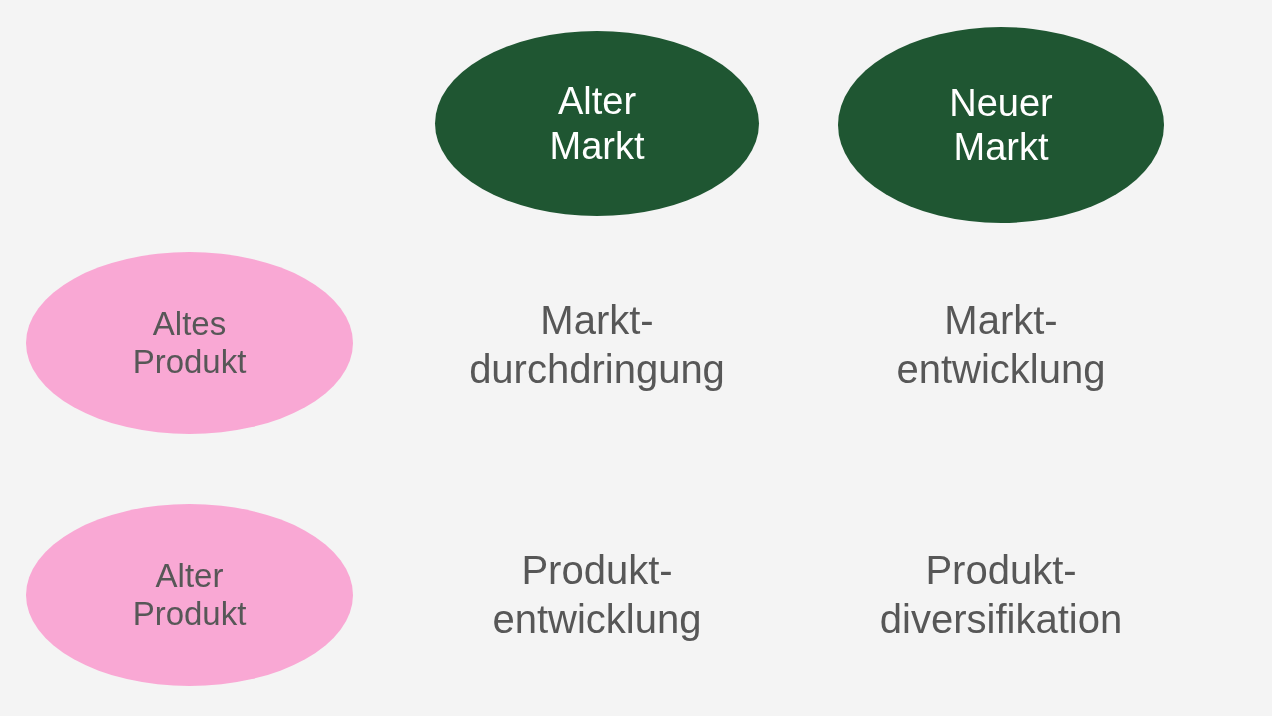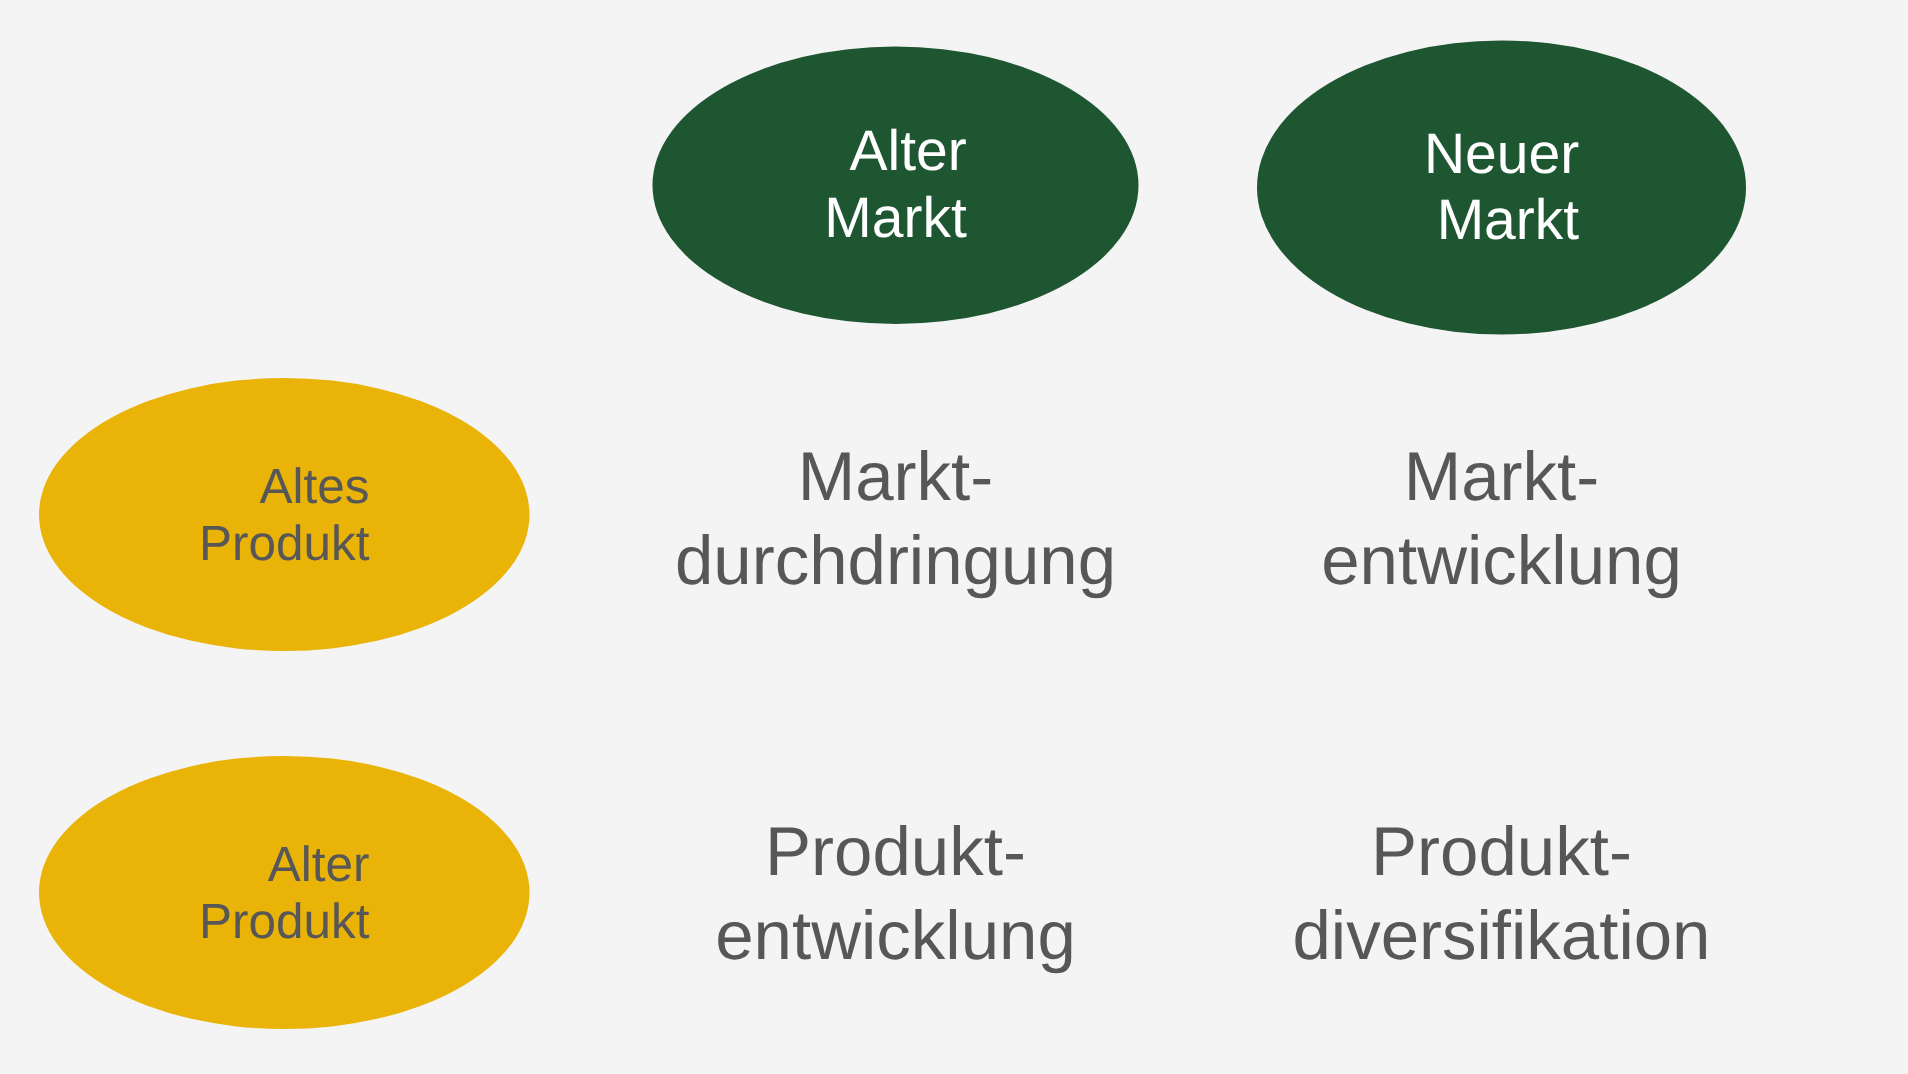--- a/index.html
+++ b/index.html
@@ -21,39 +21,39 @@
     background: #f4f4f4;
   }
 
   
   .ellipse {
     position: absolute;
     display: flex;
     align-items: center;
     justify-content: center;
     border-radius: 50%;
-    text-align: right;
+    text-align: center;
     line-height: 1.16;
     box-sizing: border-box;
   }
 
   .ellipse .ellipse-label {
     display: block;
     white-space: pre-line;
   }
 
   .ellipse--market {
     background: #1f5632;
     color: #ffffff;
     font-size: 38px;
     font-weight: 400;
   }
 
   .ellipse--product {
-    background: #eab308;
+    background: #f9a8d4;
     color: #575757;
     font-size: 33px;
     font-weight: 400;
   }
 
   
   #ellipse-alter-markt {
     left: 435px;
     top: 31px;
     width: 324px;
@@ -79,21 +79,21 @@
   }
 
   
   .quadrant {
     position: absolute;
     display: flex;
     align-items: center;
     justify-content: center;
     text-align: center;
     color: #575757;
-    font-size: 46px;
+    font-size: 40px;
     font-weight: 400;
     line-height: 1.22;
     white-space: pre-line;
     box-sizing: border-box;
   }
 
   #quadrant-market-penetration {
     left: 400px;
     top: 280px;
     width: 394px;

